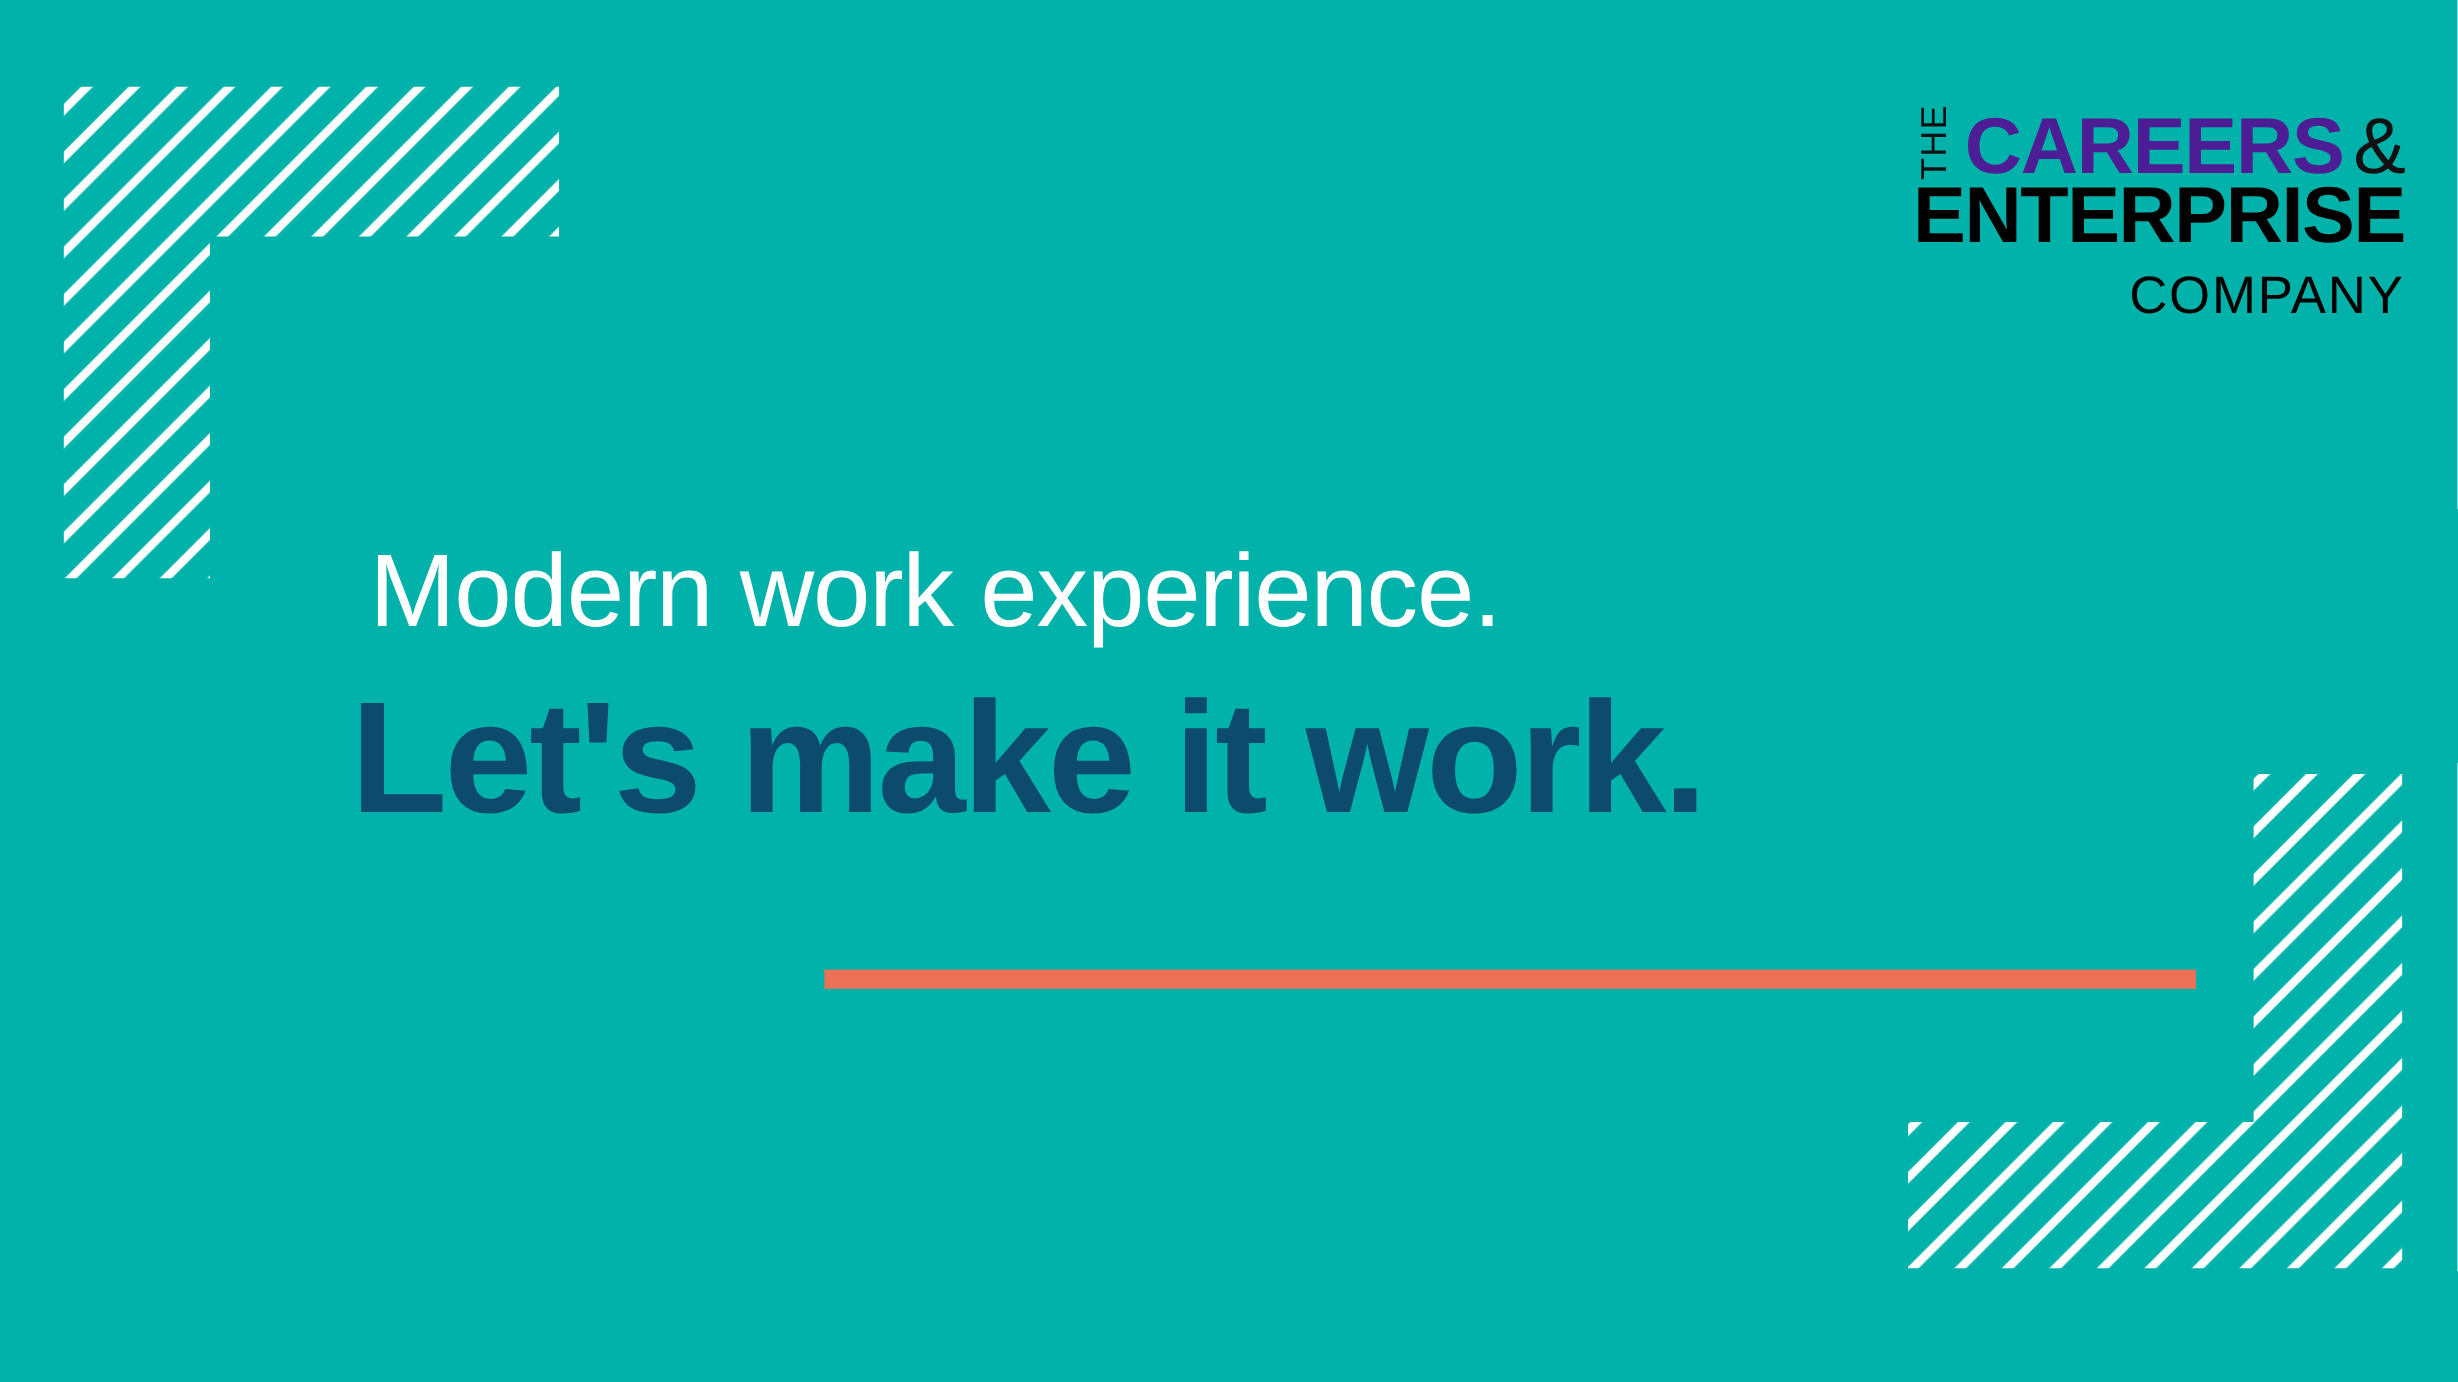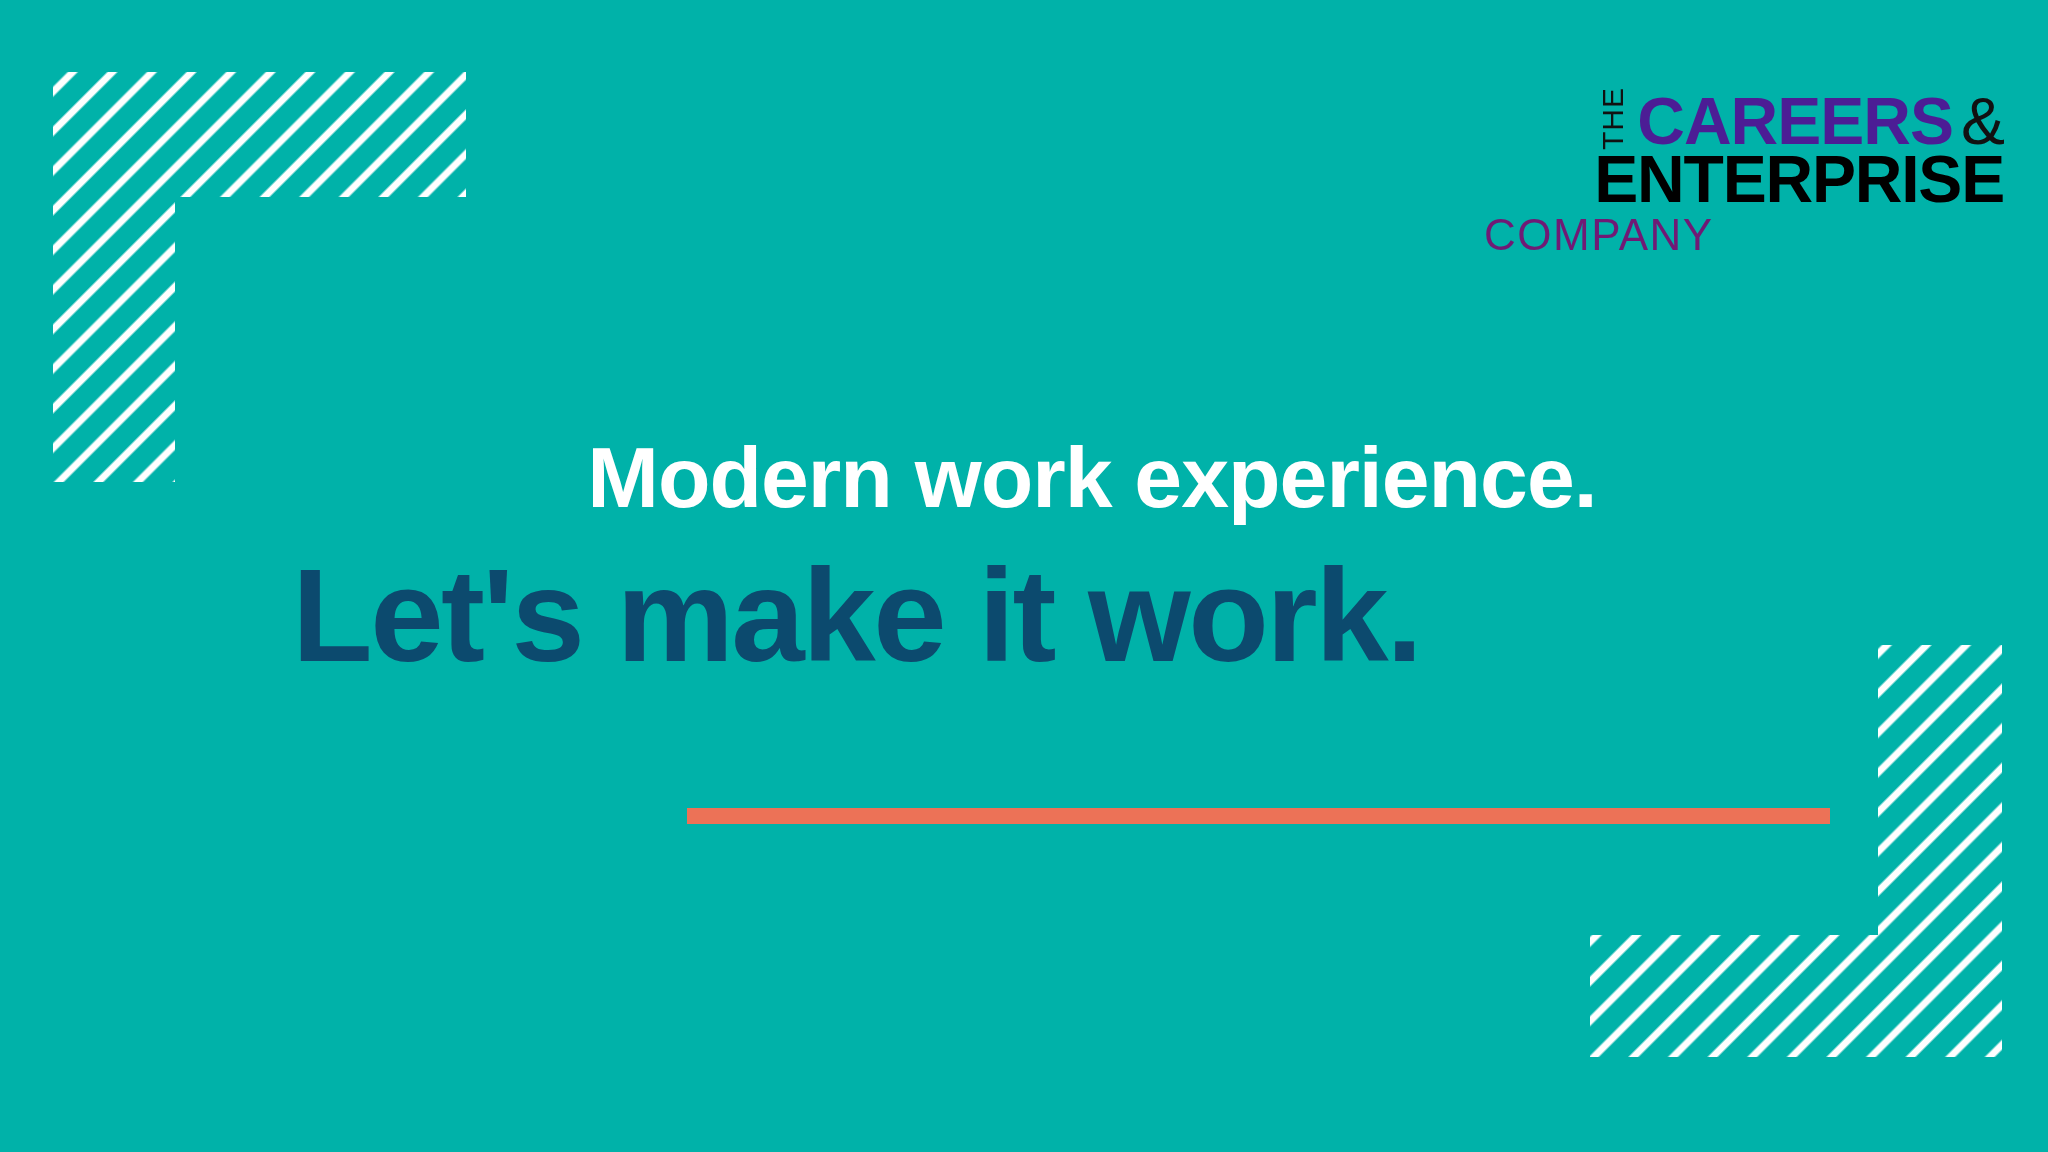--- a/index.html
+++ b/index.html
@@ -95,47 +95,46 @@
     font-size: 66px;
     font-weight: 700;
     color: #000000;
     line-height: 0.95;
     letter-spacing: -1.2px;
     margin-top: -4px;
     white-space: nowrap;
   }
 
   .logo-row-three {
-    text-align: left;
+    text-align: right;
     font-size: 44px;
     font-weight: 300;
-    color: #701a75;
+    color: #000000;
     line-height: 1;
     letter-spacing: 1.5px;
-    margin-top: 2px;
+    margin-top: 14px;
     white-space: nowrap;
   }
 
   
   .headline-block {
     position: absolute;
     left: 292px;
     top: 430px;
     width: 1600px;
   }
 
   .headline-light {
     font-size: 86px;
-    font-weight: 700;
+    font-weight: 400;
     color: #ffffff;
     line-height: 1.1;
     letter-spacing: -1px;
-    margin: 0;
-    white-space: nowrap;
-    text-align: center;
+    margin: 16px;
+    white-space: nowrap;
   }
 
   .headline-bold {
     font-size: 132px;
     font-weight: 700;
     color: #0c4a6e;
     line-height: 1.1;
     letter-spacing: -2.5px;
     margin: 18px 0 0 0;
     white-space: nowrap;

